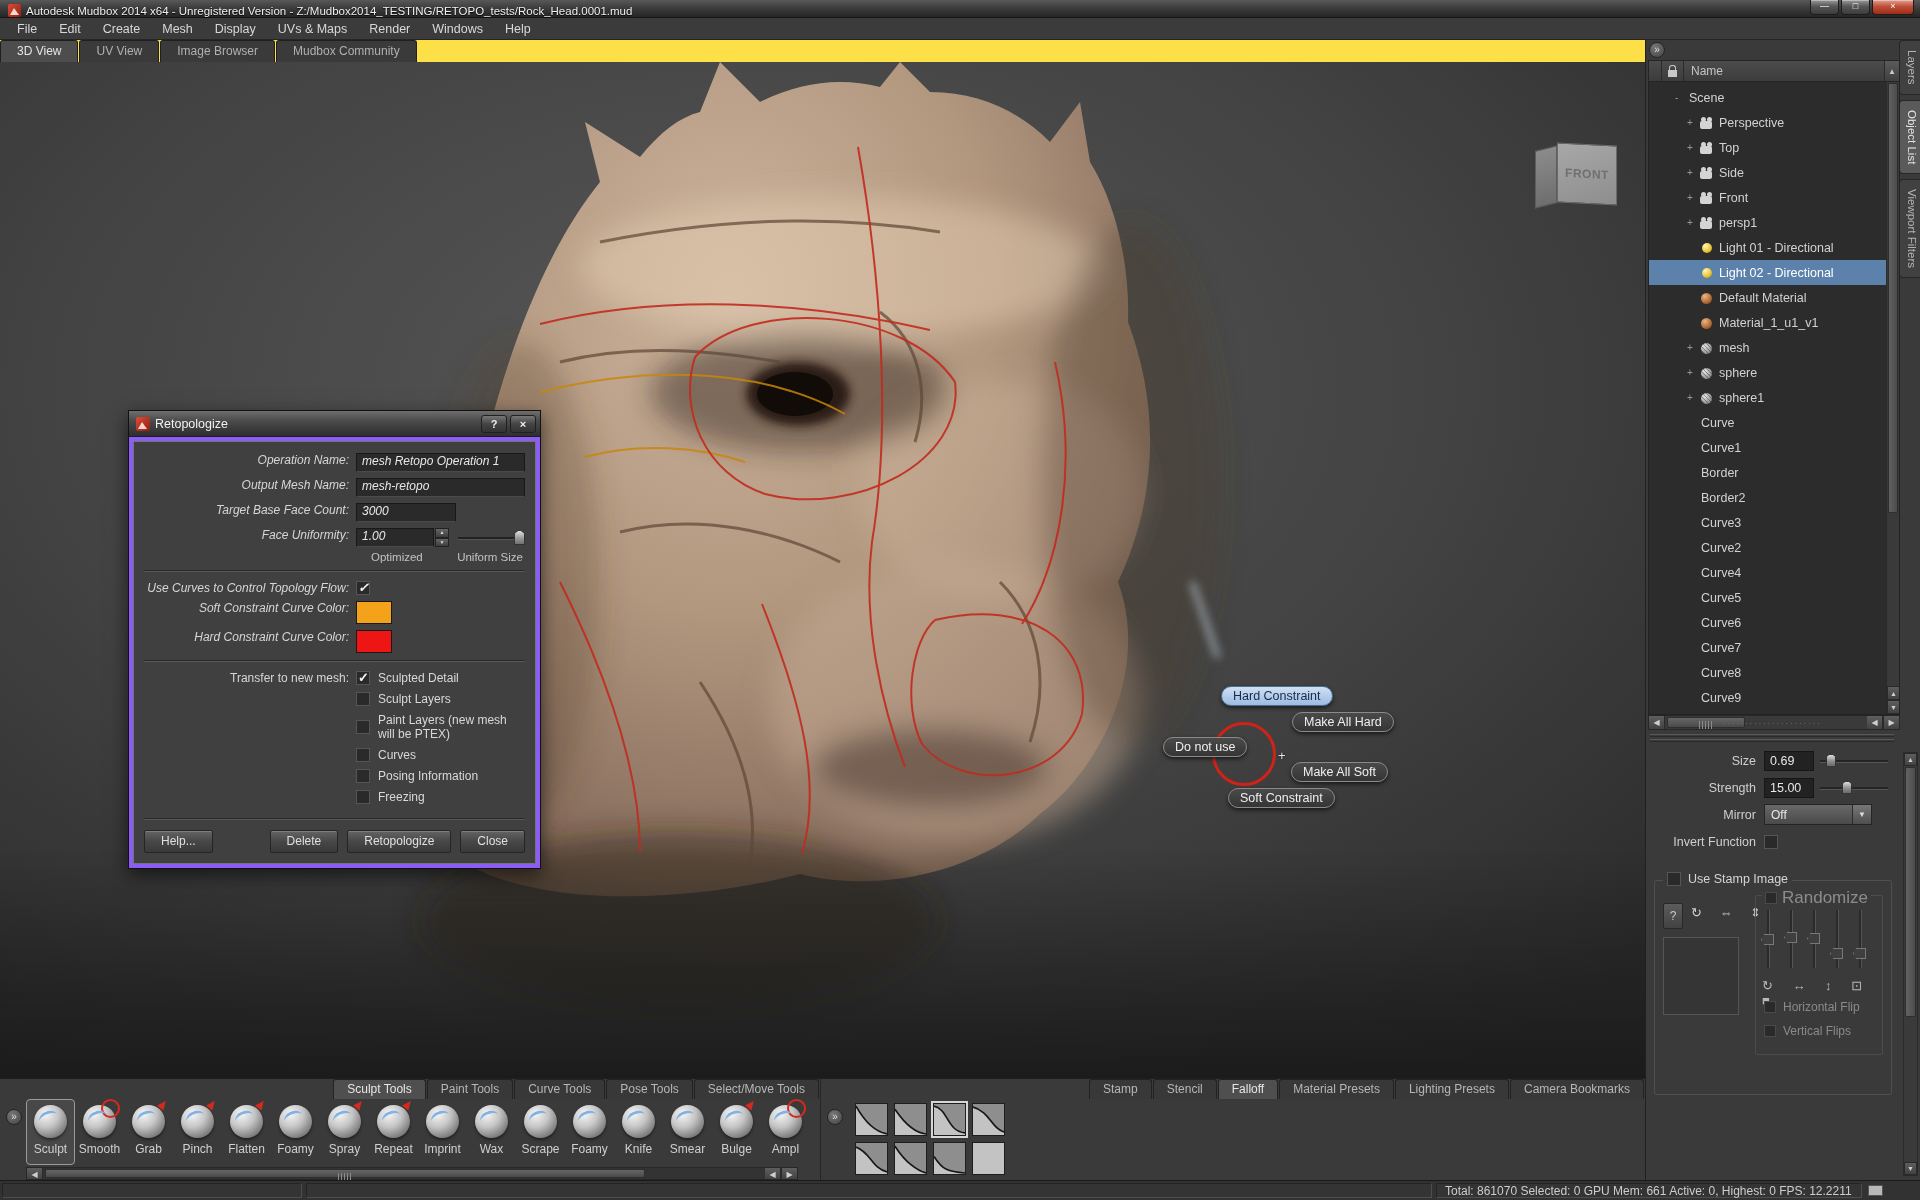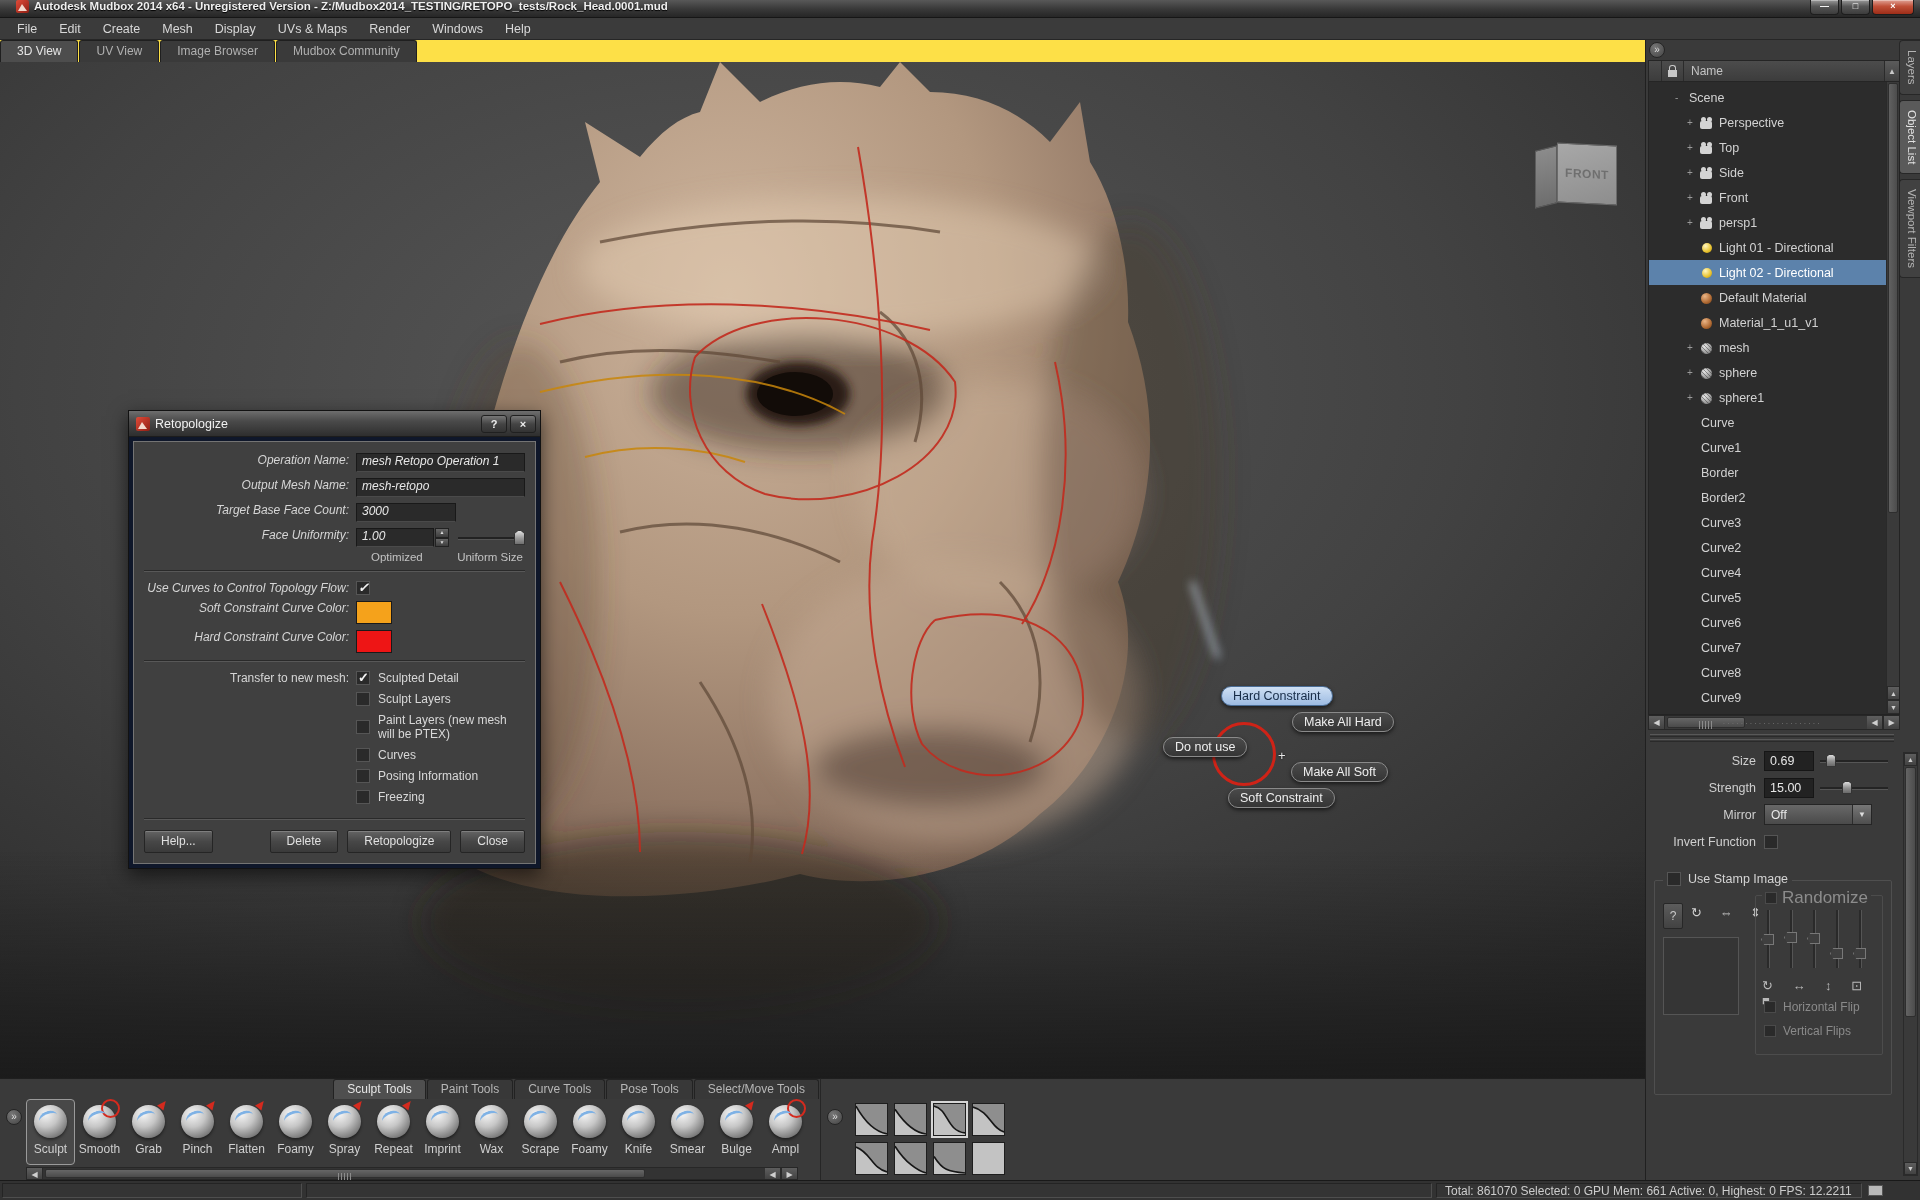--- a/index.html
+++ b/index.html
@@ -1,20 +1,20 @@
 <!DOCTYPE html>
 <html style="--sel: #5c82ab; --highlight: #9dbbe2;"><head>
 <meta charset="utf-8">
 <style>
   *{margin:0;padding:0;box-sizing:border-box;font-family:"Liberation Sans",sans-serif;}
   html,body{width:1920px;height:1200px;overflow:hidden;background:#2b2b2b;color:#ccc;-webkit-font-smoothing:antialiased;}
   body{position:relative;font-size:12px;}
 
   
-  .titlebar{position:absolute;left:0;top:0;width:1920px;height:18px;background:linear-gradient(#585858,#383838 55%,#262626);border-bottom:1px solid #161616;display:flex;align-items:flex-start;padding-left:16px;color:#f0f0f0;font-weight:bold;}
+  .titlebar{position:absolute;left:0;top:0;width:1920px;height:18px;background:linear-gradient(#585858,#383838 55%,#262626);border-bottom:1px solid #161616;display:flex;align-items:flex-end;padding-left:8px;color:#f0f0f0;}
   .app-icon{width:13px;height:13px;background:linear-gradient(135deg,#e04a38,#8f1f14);border-radius:2px;margin-right:5px;position:relative;flex:none;}
   .app-icon::after{content:"";position:absolute;left:2px;bottom:2px;border-left:4px solid transparent;border-right:5px solid transparent;border-bottom:7px solid #f3d9cd;}
   .title-text{font-size:11.5px;white-space:nowrap;text-shadow:0 1px 1px #000;}
   .win-controls{position:absolute;right:6px;top:0;display:flex;}
   .win-btn{width:29px;height:15px;border:1px solid #1d1d1d;border-top:none;border-radius:0 0 4px 4px;background:linear-gradient(#9a9a9a,#565656 45%,#3c3c3c);color:#fff;font-size:9px;line-height:13px;text-align:center;margin-left:2px;box-shadow:inset 0 1px 0 rgba(255,255,255,.35);}
   .win-btn.close{width:42px;background:linear-gradient(#e0a195,#c04f38 45%,#9d2d18);}
 
   
   .menubar{position:absolute;left:0;top:18px;width:1920px;height:22px;background:#3b3b3b;border-bottom:1px solid #262626;display:flex;align-items:center;padding-left:6px;}
   .menu-item{padding:3px 11px;color:#d8d8d8;font-size:12.5px;}
@@ -39,21 +39,21 @@
   .mm-hard{left:1221px;top:686px;}
   .mm-make-hard{left:1292px;top:712px;}
   .mm-do-not-use{left:1163px;top:737px;}
   .mm-make-soft{left:1291px;top:762px;}
   .mm-soft{left:1228px;top:788px;}
   .mm-pill.highlight{background:linear-gradient(#cfe0f4,var(--highlight,#9dbbe2));color:#172c47;border-color:#4a6d96;}
   .mm-circle{position:absolute;left:1212px;top:722px;width:64px;height:64px;border:3px solid #cf2317;border-radius:50%;z-index:29;}
   .mm-cursor{position:absolute;left:1278px;top:748px;color:#e8e8e8;font-size:13px;z-index:31;text-shadow:0 0 2px #000;}
 
   
-  .dialog{position:absolute;left:128px;top:410px;width:413px;background:#0f172a;border:1px solid #121212;box-shadow:0 6px 18px rgba(0,0,0,.6);z-index:20;}
+  .dialog{position:absolute;left:128px;top:410px;width:413px;background:#8b5cf6;border:1px solid #121212;box-shadow:0 6px 18px rgba(0,0,0,.6);z-index:20;}
   .dlg-title{height:26px;background:linear-gradient(#6e6e6e,#4a4a4a 40%,#2e2e2e);display:flex;align-items:center;padding:0 4px 0 7px;border-bottom:1px solid #1c1c1c;}
   .dlg-title .app-icon{width:14px;height:14px;}
   .dlg-title-text{color:#f2f2f2;font-size:12.5px;flex:1;}
   .dlg-tbtn{width:26px;height:18px;border:1px solid #202020;border-radius:3px;background:linear-gradient(#777,#444 50%,#333);color:#eee;font-size:11px;font-weight:bold;text-align:center;line-height:16px;margin-left:3px;}
   .dlg-body{margin:4px;border:1px solid #747474;padding:11px 10px 10px;background:#404040;}
   .frow{display:flex;align-items:flex-start;margin-bottom:6px;font-style:italic;}
   .flabel{width:212px;text-align:right;padding-right:7px;color:#d6d6d6;font-size:12px;flex:none;}
   .tinput{background:#2a2a2a;border:1px solid #191919;border-bottom-color:#4a4a4a;color:#e8e8e8;font-size:12px;height:19px;padding:0 5px;}
   .w-full{flex:1;}
   .w-num{width:100px;}
@@ -778,20 +778,29 @@
   <div class="tool-scroll">
     <div class="hs-btn">◀</div>
     <div class="hs-thumb" style="width:600px;"></div>
     <div class="hs-track"></div>
     <div class="hs-btn">◀</div>
     <div class="hs-btn r">▶</div>
   </div>
 </div>
 
 <div class="tray preset-tray">
+  <div class="tray-tabs">
+
+  <span class="tray-tab">Stamp</span>
+      <span class="tray-tab">Stencil</span>
+      <span class="tray-tab active">Falloff</span>
+      <span class="tray-tab">Material Presets</span>
+      <span class="tray-tab">Lighting Presets</span>
+      <span class="tray-tab">Camera Bookmarks</span>
+    </div>
   <div class="tray-expander">»</div>
   <div class="falloff-grid">
 
       <div class="fcell">
         <svg viewBox="0 0 30 30">
           <rect x="0" y="0" width="30" height="30" fill="#c3c3c3"></rect>
           <path fill="#8e8e8e" stroke="none" d="M0,2 C10,20 20,27 30,29 L30,0 L0,0 Z"></path>
           <path fill="none" stroke="#161616" stroke-width="1.6" d="M0,2 C10,20 20,27 30,29"></path>
         </svg>
       </div>

